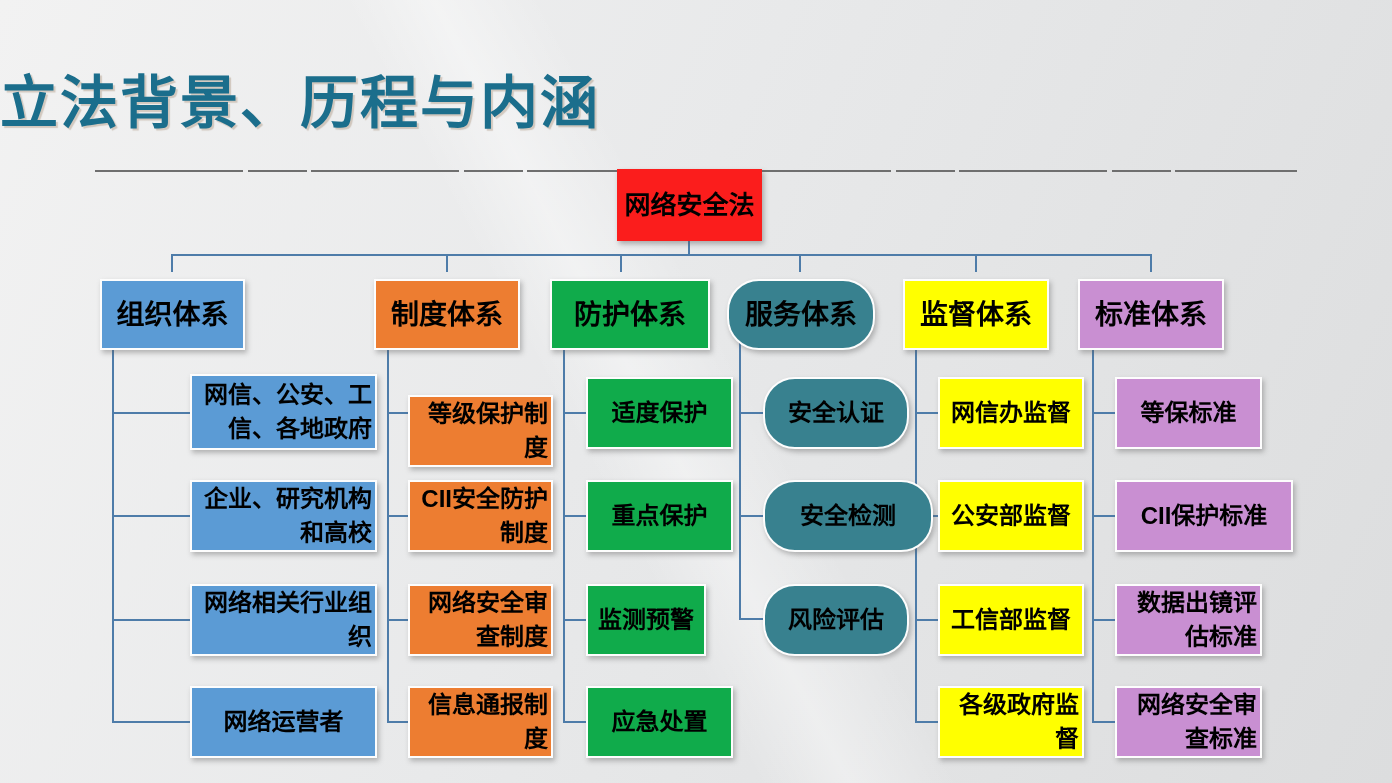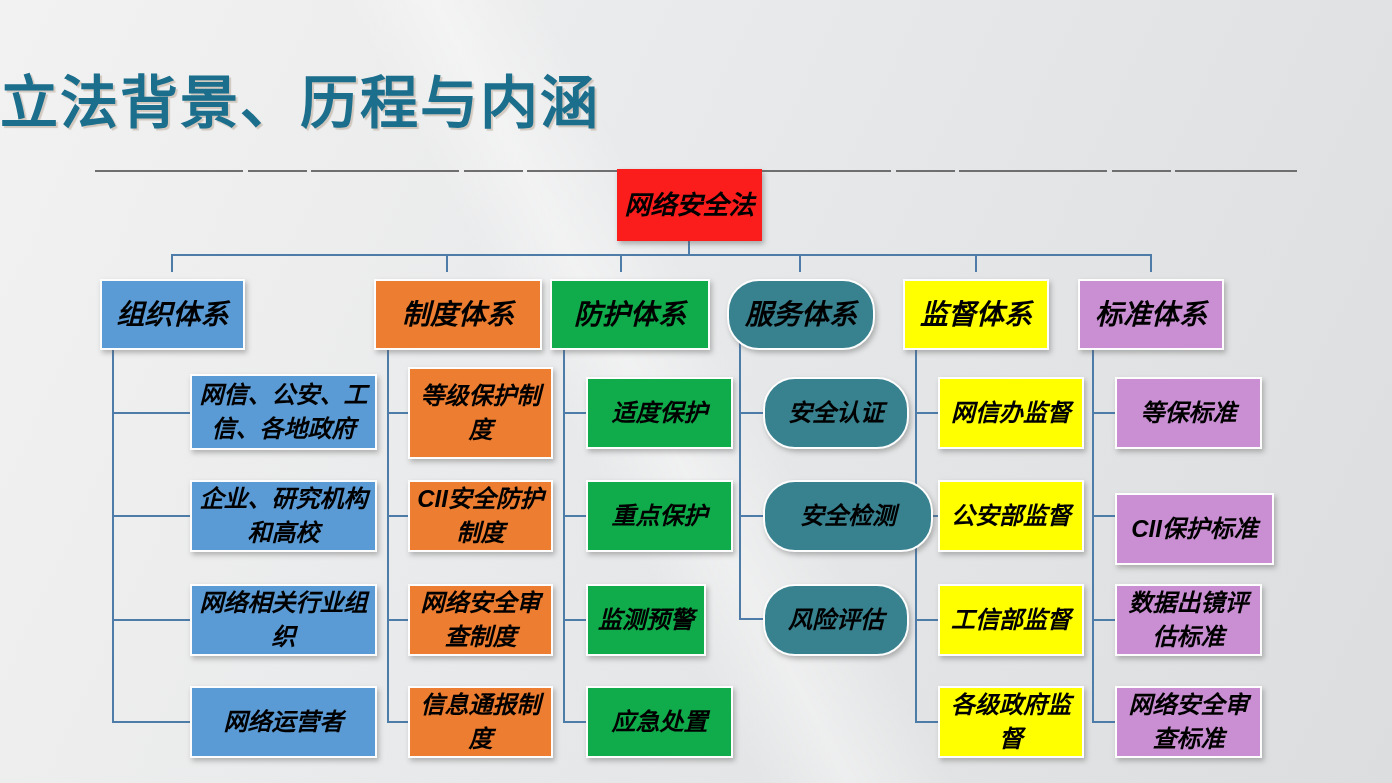--- a/index.html
+++ b/index.html
@@ -24,25 +24,25 @@
     position:absolute;left:95px;top:170px;width:1202px;height:2px;
     background:repeating-linear-gradient(90deg,
       #6f6f6f 0px, #6f6f6f 148px,
       rgba(0,0,0,0) 148px, rgba(0,0,0,0) 153px,
       #6f6f6f 153px, #6f6f6f 212px,
       rgba(0,0,0,0) 212px, rgba(0,0,0,0) 216px);
   }
   .node{
     position:absolute;
     display:flex;align-items:center;justify-content:center;
-    text-align:center;
+    text-align:right;
     color:#000;font-weight:700;font-size:24px;line-height:1.4;
     border:2px solid #fdfdfd;
     box-shadow:2px 3px 5px rgba(90,90,90,.40);
-    padding:1px 3px;box-sizing:border-box;font-style:italic;
+    padding:1px 3px;box-sizing:border-box;
   }
   .hdr{font-size:28px;font-weight:900;margin-top:8px;}
   .root{
     border:none;font-size:26px;font-weight:900;
     box-shadow:2px 3px 5px rgba(90,90,90,.45);
   }
   .c-red{background:#fb1d1c;}
   .c-blue{background:#5b9bd5;}
   .c-orange{background:#ed7d31;}
   .c-green{background:#10ab4b;}
@@ -100,48 +100,48 @@
   <div class="line" style="left:915px;top:721px;width:23px;height:2px"></div>
 
   <div class="line" style="left:1092px;top:412px;width:23px;height:2px"></div>
   <div class="line" style="left:1092px;top:515px;width:23px;height:2px"></div>
   <div class="line" style="left:1092px;top:619px;width:23px;height:2px"></div>
   <div class="line" style="left:1092px;top:721px;width:23px;height:2px"></div>
 
   <div class="node root c-red" style="left:617px;top:169px;width:145px;height:72px">网络安全法</div>
 
   <div class="node hdr c-blue" style="left:100px;top:271px;width:145px;height:71px">组织体系</div>
-  <div class="node hdr c-orange" style="left:374px;top:271px;width:168px;height:71px">制度体系</div>
+  <div class="node hdr c-orange" style="left:374px;top:271px;width:146px;height:71px">制度体系</div>
   <div class="node hdr c-green" style="left:550px;top:271px;width:160px;height:71px">防护体系</div>
   <div class="node hdr c-teal" style="left:727px;top:271px;width:148px;height:71px">服务体系</div>
   <div class="node hdr c-yellow" style="left:903px;top:271px;width:146px;height:71px">监督体系</div>
   <div class="node hdr c-purple" style="left:1078px;top:271px;width:146px;height:71px">标准体系</div>
 
   <div class="node c-blue" style="left:190px;top:374px;width:187px;height:76px">网信、公安、工信、各地政府</div>
   <div class="node c-blue" style="left:190px;top:480px;width:187px;height:72px">企业、研究机构和高校</div>
   <div class="node c-blue" style="left:190px;top:584px;width:187px;height:72px">网络相关行业组织</div>
   <div class="node c-blue" style="left:190px;top:686px;width:187px;height:72px">网络运营者</div>
 
-  <div class="node c-orange" style="left:408px;top:367px;width:145px;height:92px">等级保护制度</div>
+  <div class="node c-orange" style="left:408px;top:395px;width:145px;height:72px">等级保护制度</div>
   <div class="node c-orange" style="left:408px;top:480px;width:145px;height:72px">CII安全防护制度</div>
   <div class="node c-orange" style="left:408px;top:584px;width:145px;height:72px">网络安全审查制度</div>
   <div class="node c-orange" style="left:408px;top:686px;width:145px;height:72px">信息通报制度</div>
 
   <div class="node c-green" style="left:586px;top:377px;width:147px;height:72px">适度保护</div>
   <div class="node c-green" style="left:586px;top:480px;width:147px;height:72px">重点保护</div>
   <div class="node c-green" style="left:586px;top:584px;width:120px;height:72px">监测预警</div>
   <div class="node c-green" style="left:586px;top:686px;width:147px;height:72px">应急处置</div>
 
   <div class="node c-teal" style="left:763px;top:377px;width:146px;height:72px">安全认证</div>
   <div class="node c-teal" style="left:763px;top:480px;width:170px;height:72px">安全检测</div>
   <div class="node c-teal" style="left:763px;top:584px;width:146px;height:72px">风险评估</div>
 
   <div class="node c-yellow" style="left:938px;top:377px;width:146px;height:72px">网信办监督</div>
   <div class="node c-yellow" style="left:938px;top:480px;width:146px;height:72px">公安部监督</div>
   <div class="node c-yellow" style="left:938px;top:584px;width:146px;height:72px">工信部监督</div>
   <div class="node c-yellow" style="left:938px;top:686px;width:146px;height:72px">各级政府监督</div>
 
   <div class="node c-purple" style="left:1115px;top:377px;width:147px;height:72px">等保标准</div>
-  <div class="node c-purple" style="left:1115px;top:493px;width:159px;height:72px">CII保护标准</div>
+  <div class="node c-purple" style="left:1115px;top:480px;width:178px;height:72px">CII保护标准</div>
   <div class="node c-purple" style="left:1115px;top:584px;width:147px;height:72px">数据出镜评估标准</div>
   <div class="node c-purple" style="left:1115px;top:686px;width:147px;height:72px">网络安全审查标准</div>
 
 </div>
 
 </body></html>

